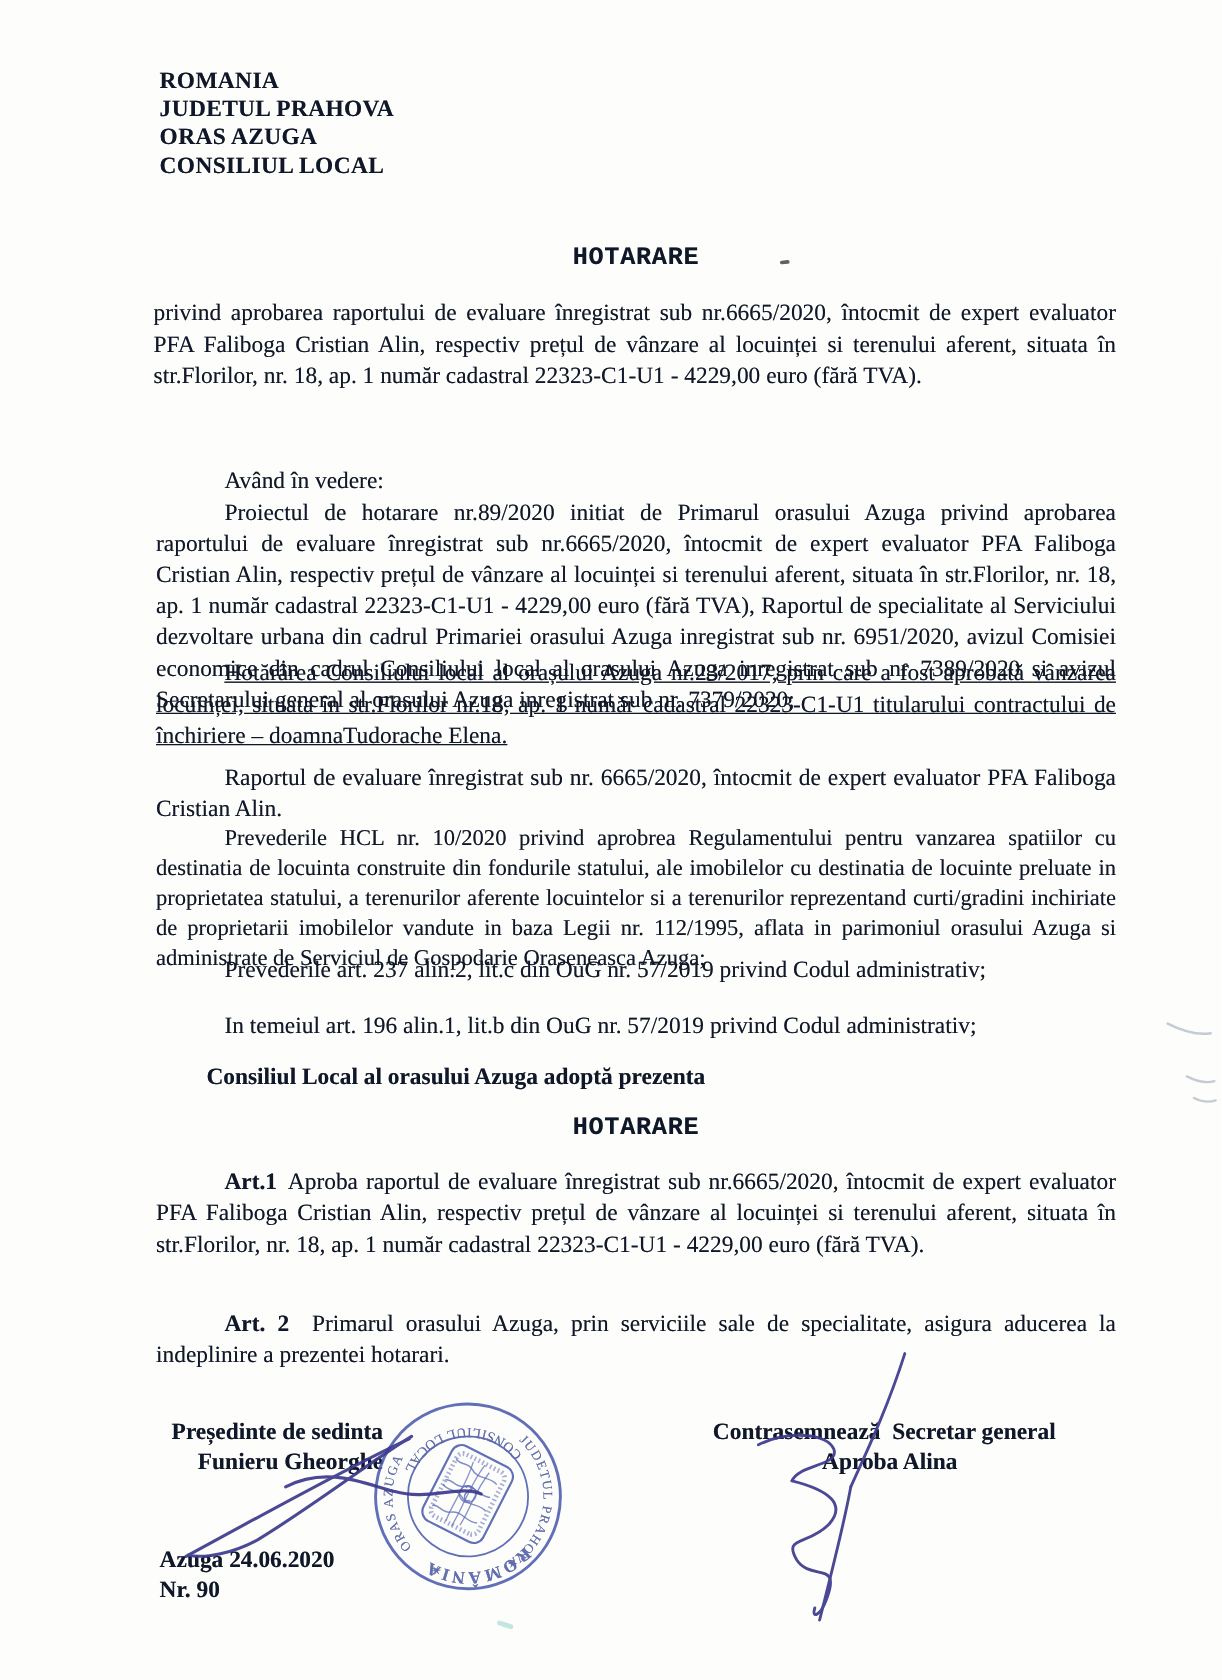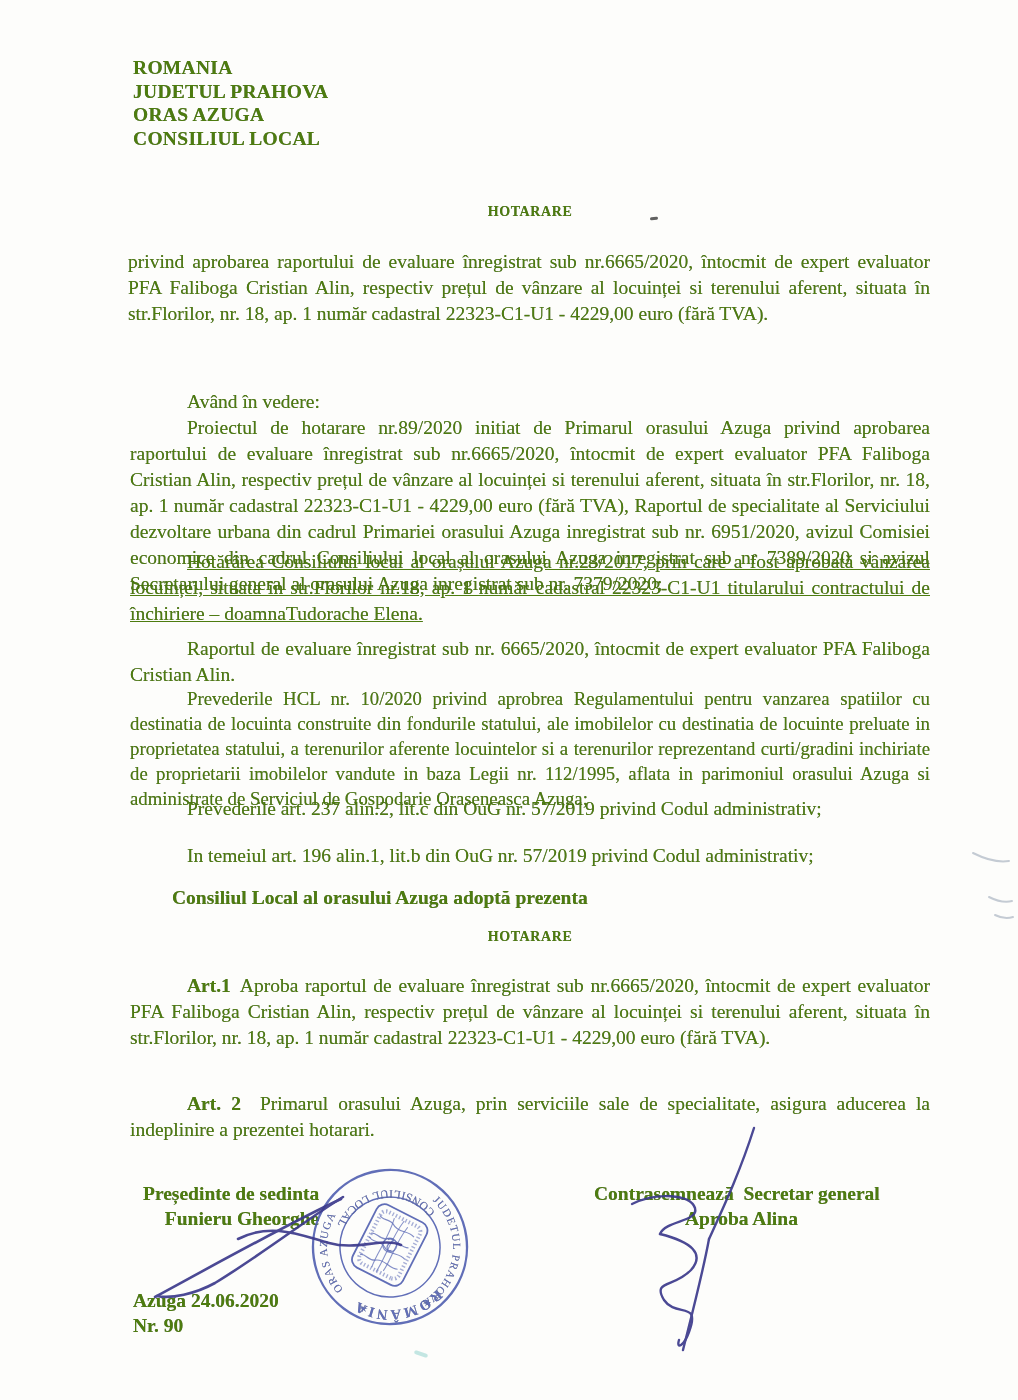--- a/index.html
+++ b/index.html
@@ -1,32 +1,32 @@
 <!DOCTYPE html>
 <html><head>
 <meta charset="utf-8">
 <style>
   html,body{margin:0;padding:0;background:#ffffff;}
   .page{
     position:relative;
     width:1018px;height:1400px;
     background:#fdfdfb;
     font-family:"Liberation Serif","DejaVu Serif",serif;
-    color:#4d7c0f;
+    color:#0f172a;
     overflow:hidden;
     text-shadow:0 0 .5px rgba(35,35,35,.55);
   }
   .abs{position:absolute;}
   p{margin:0;}
   .b{font-weight:bold;}
   .body-text{font-size:19.5px;line-height:26px;}
   .just{text-align:justify;}
   .indent{text-indent:57px;}
   .header{font-size:19.5px;line-height:23.5px;font-weight:bold;letter-spacing:.3px;}
-  .doc-title{font-size:14px;font-weight:bold;letter-spacing:.6px;text-align:center;}
+  .doc-title{font-size:21px;font-weight:bold;letter-spacing:.6px;text-align:center;font-family:Liberation Mono, monospace;}
   .small-par{font-size:18.8px;line-height:25px;}
   .sig{font-size:19.5px;line-height:25px;font-weight:bold;}
   .pre{white-space:pre-wrap;}
   .artifact-dash{width:8px;height:3px;background:#3a3a3a;border-radius:2px;transform:rotate(-6deg);opacity:.8;}
   .teal-speck{width:14px;height:4px;background:#6cc4bd;opacity:.4;border-radius:3px;transform:rotate(18deg);}
   svg text{font-family:"Liberation Serif","DejaVu Serif",serif;}
 </style>
 </head>
 <body>
 

